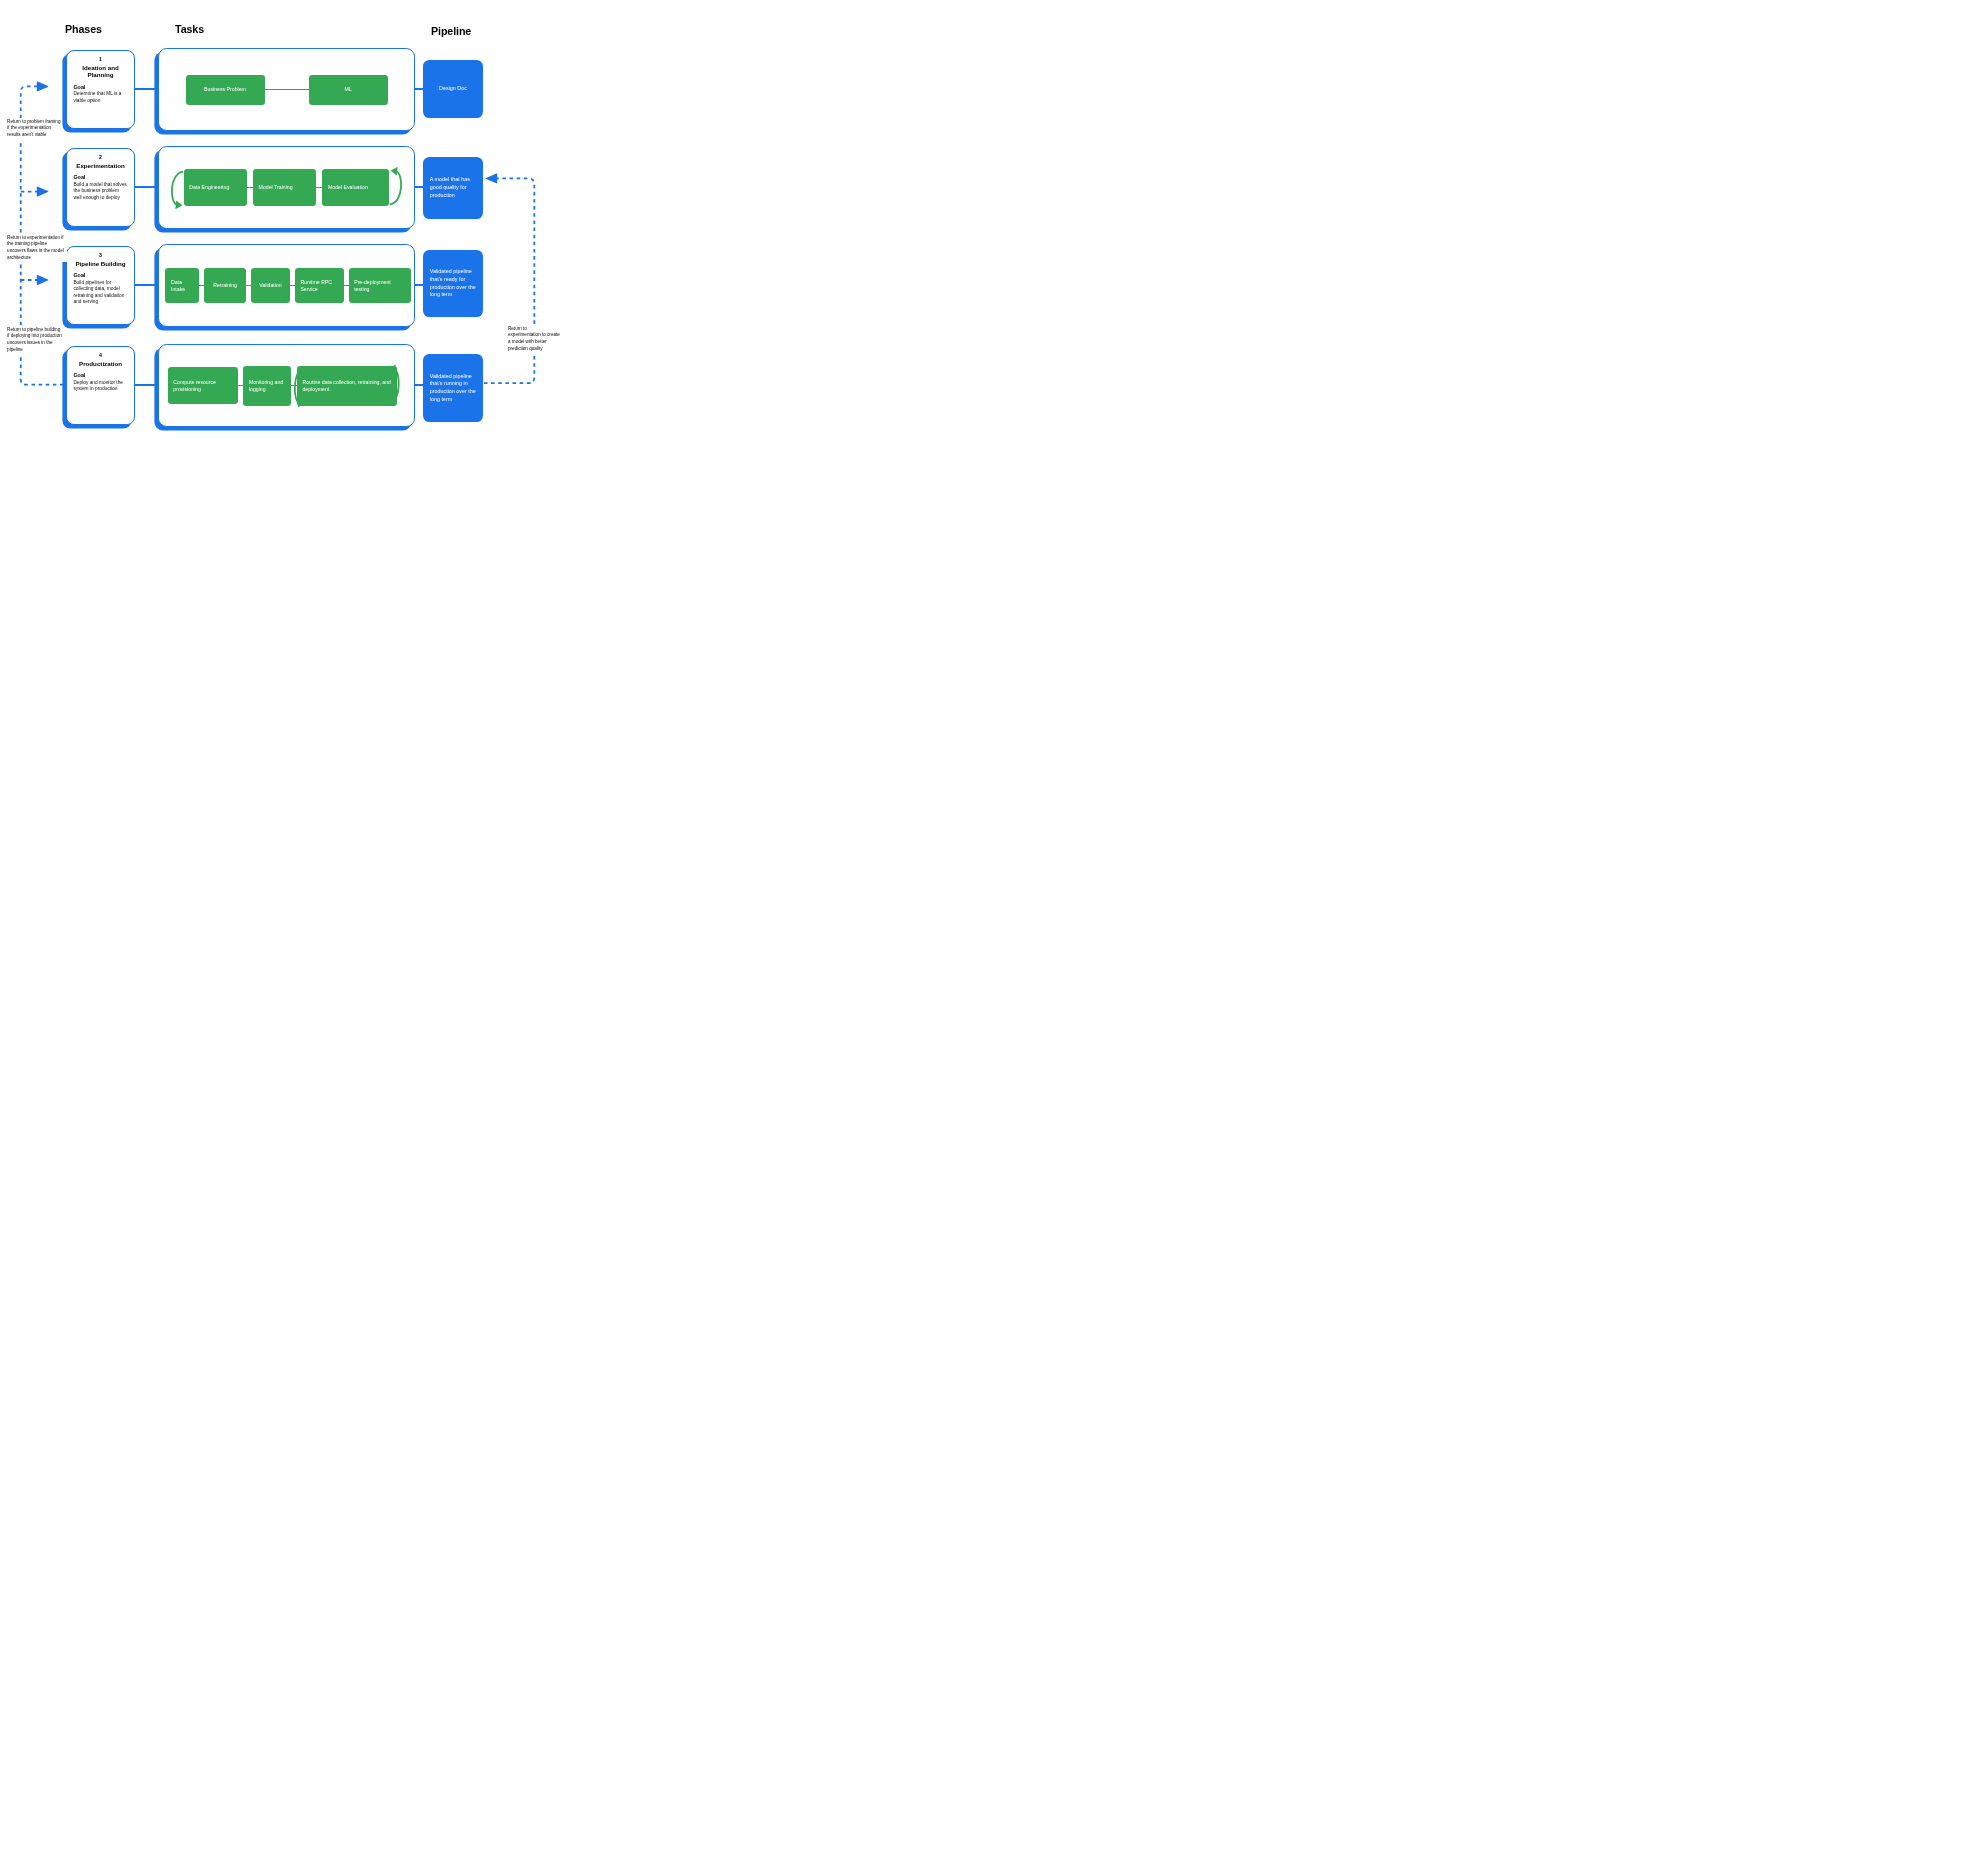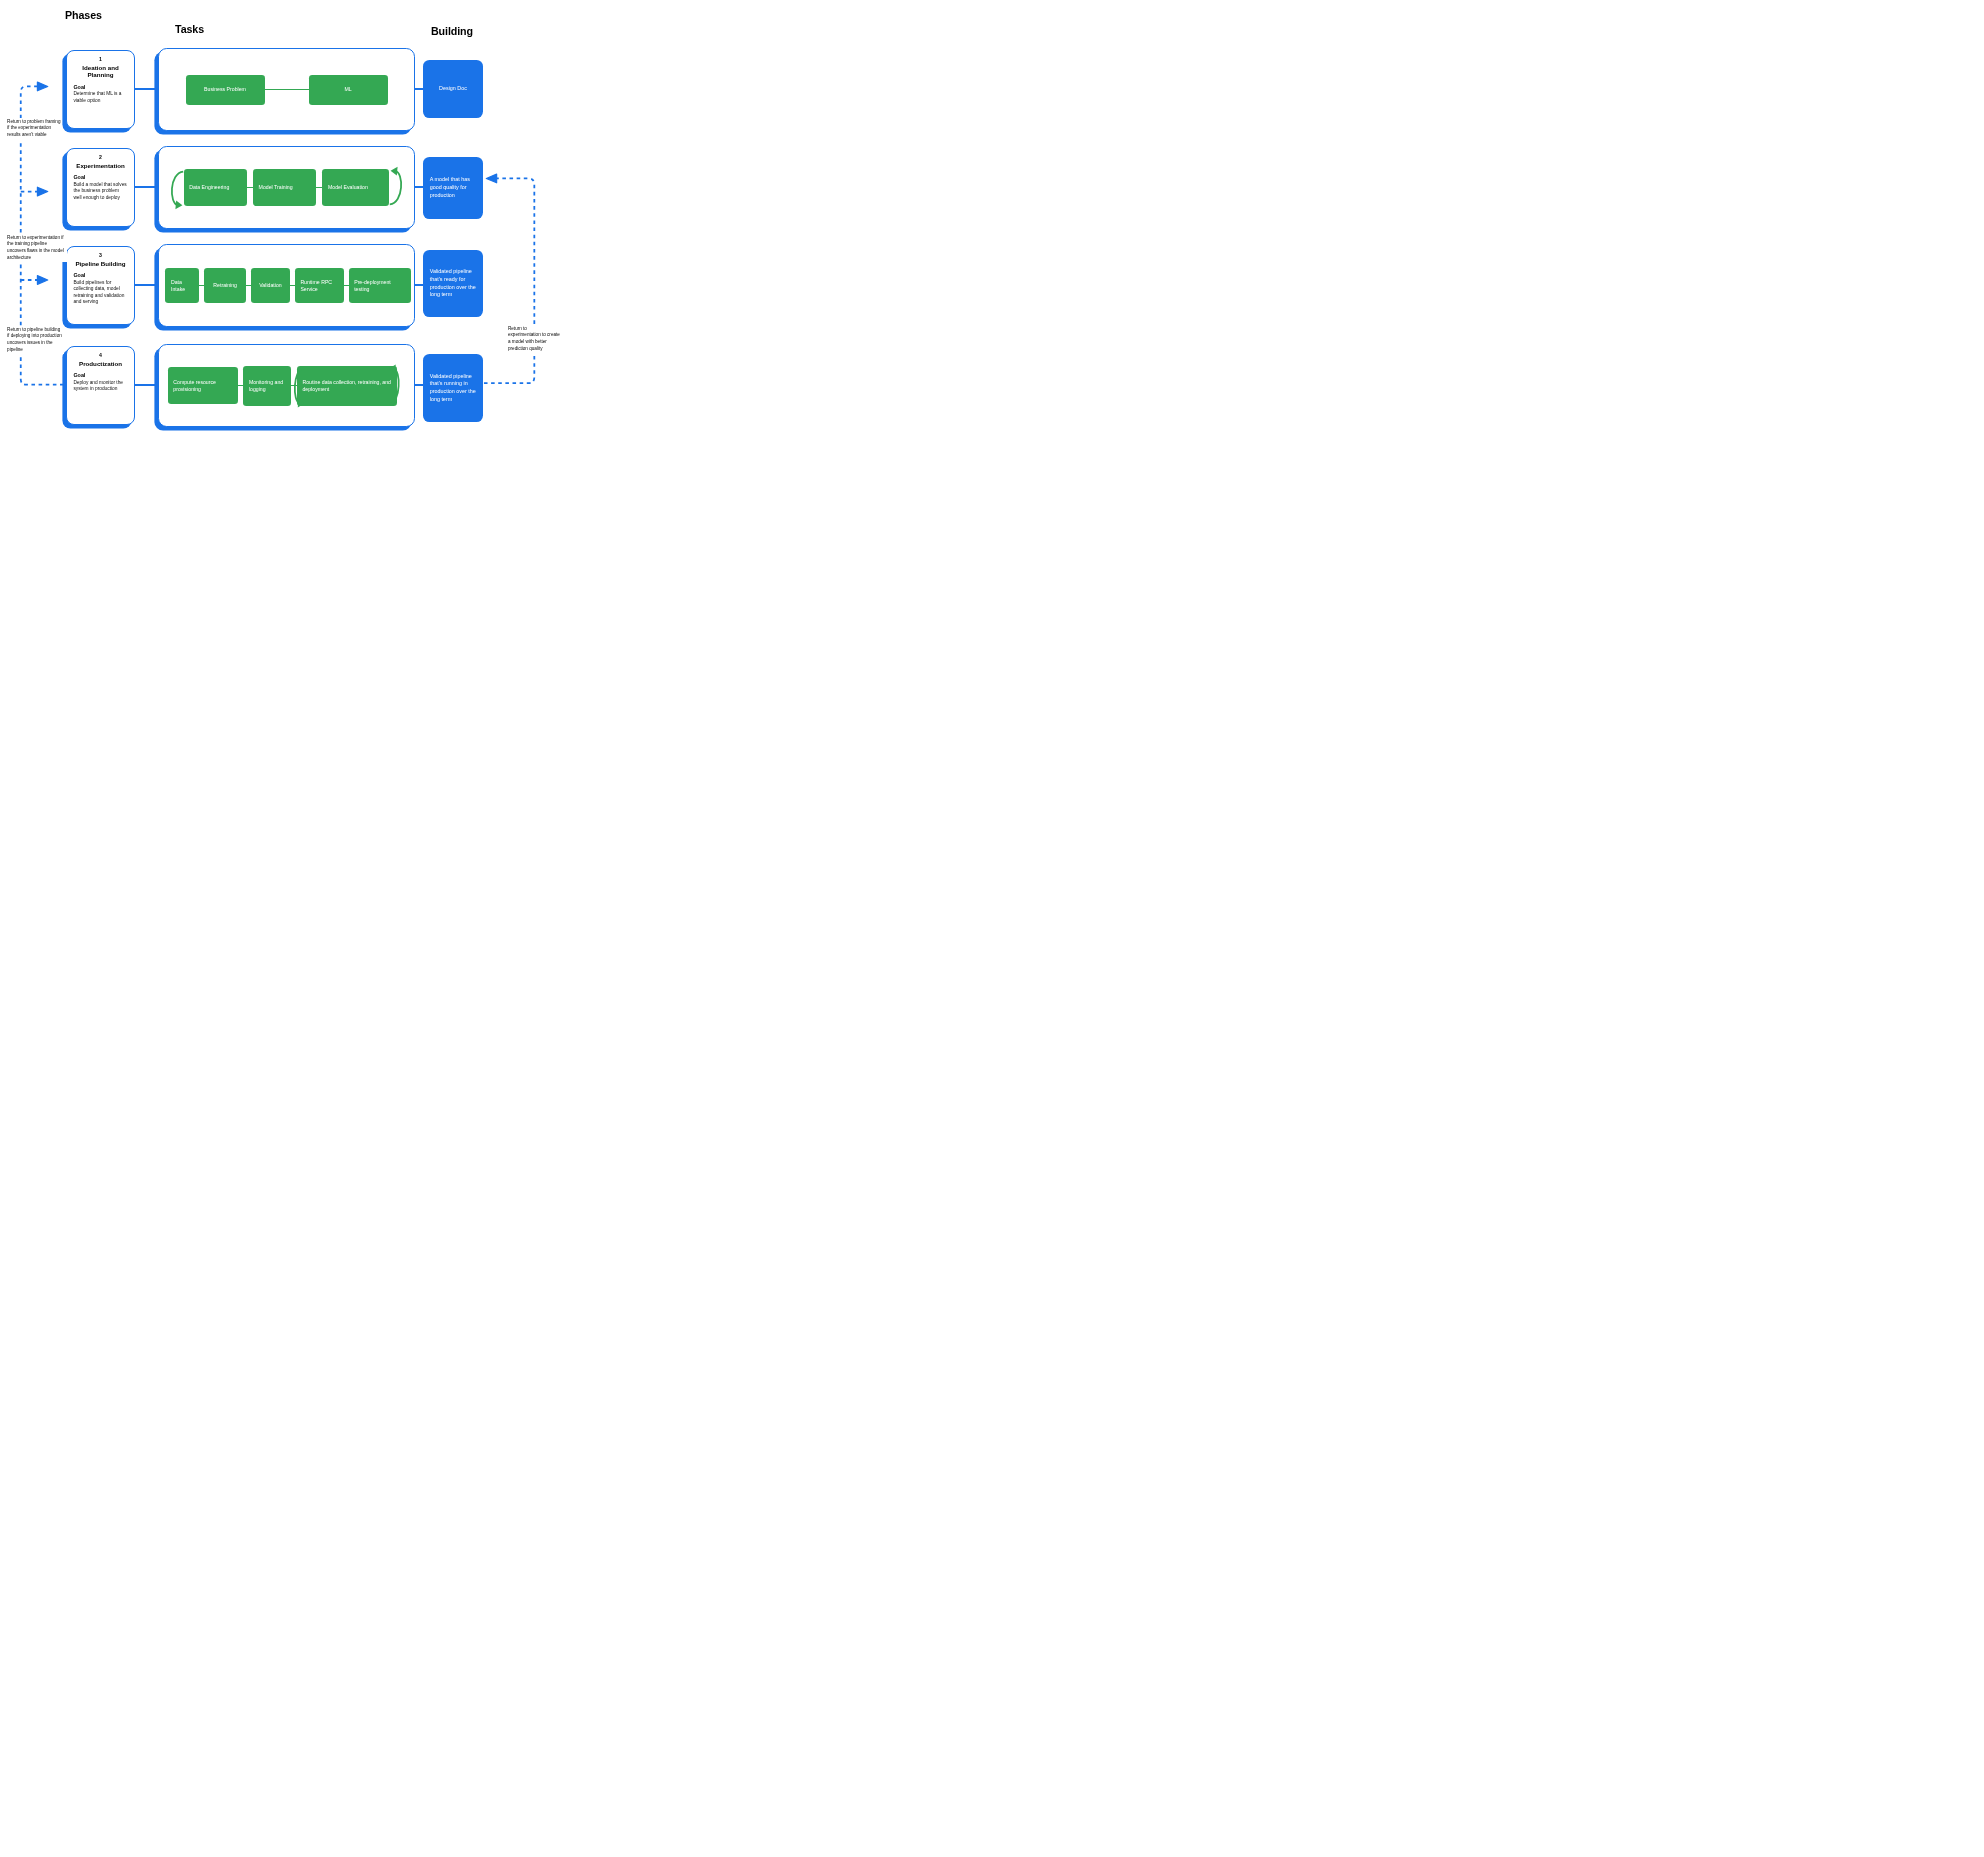--- a/index.html
+++ b/index.html
@@ -51,23 +51,23 @@
   .loop-wrap{position:relative;flex:0 0 auto;display:flex;align-items:center;}
   .arc{position:absolute;top:50%;transform:translateY(-50%);z-index:1;}
   .arcL{left:-6px;}
   .arcR{right:-6px;transform:translateY(-50%) scale(-1,-1);}
 </style>
 </head>
 <body>
 
 <div class="canvas">
 
-  <div class="hdr" style="left:65px;top:9px;">Phases</div>
+  <div class="hdr" style="left:65px;top:23px;">Phases</div>
   <div class="hdr" style="left:159px;top:23px;margin-left:16px;">Tasks</div>
-  <div class="hdr" style="left:431px;top:24.6px;">Building</div>
+  <div class="hdr" style="left:431px;top:24.6px;">Pipeline</div>
 
   <div class="row" style="top:48px;">
     <div class="phase-card">
       <div class="pc-num">1</div>
       <div class="pc-title">Ideation and Planning</div>
       <div class="pc-goal">
         <div class="pc-goal-label">Goal</div>
         <div class="pc-goal-text">Determine that ML is a viable option</div>
       </div>
     </div>

